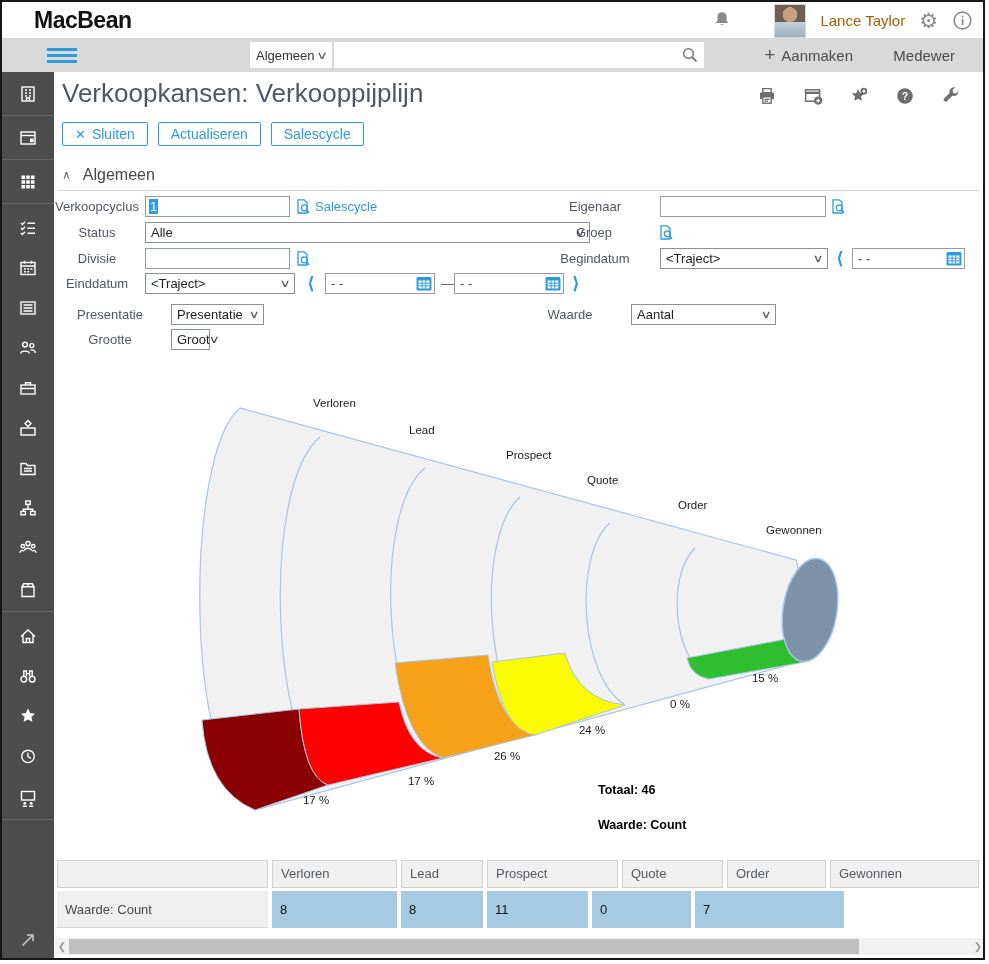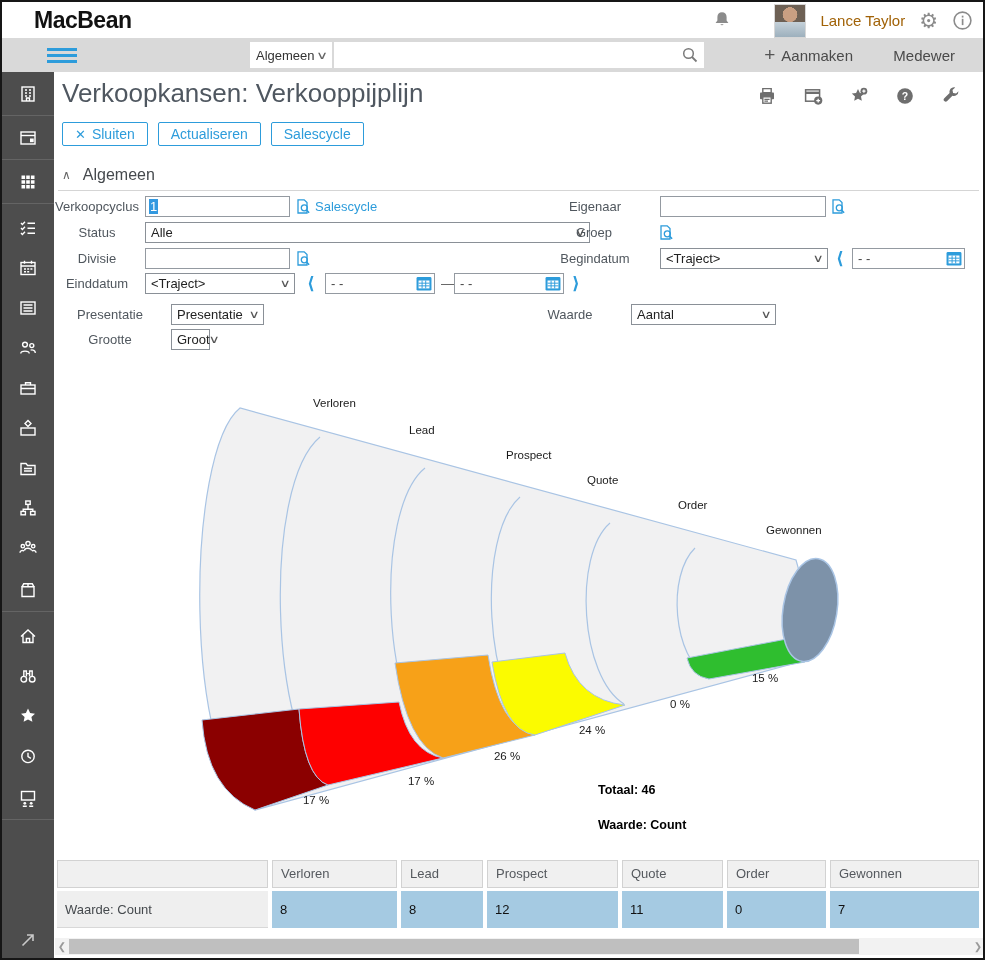--- a/index.html
+++ b/index.html
@@ -452,21 +452,20 @@
           <div class="g-h w2">Lead</div>
           <div class="g-h w3">Prospect</div>
           <div class="g-h w4">Quote</div>
           <div class="g-h w5">Order</div>
           <div class="g-h w6">Gewonnen</div>
         </div>
         <div class="g-row">
           <div class="g-c lab w0">Waarde: Count</div>
           <div class="g-c val w1">8</div>
           <div class="g-c val w2">8</div>
-          <div class="g-c val w3">12</div>
           <div class="g-c val w4">11</div>
           <div class="g-c val w5">0</div>
           <div class="g-c val w6">7</div>
         </div>
       </div>
 
       <div class="hscroll">
         <div class="hs-arrow">❮</div>
         <div class="hs-track">
           <div class="hs-thumb"></div>

